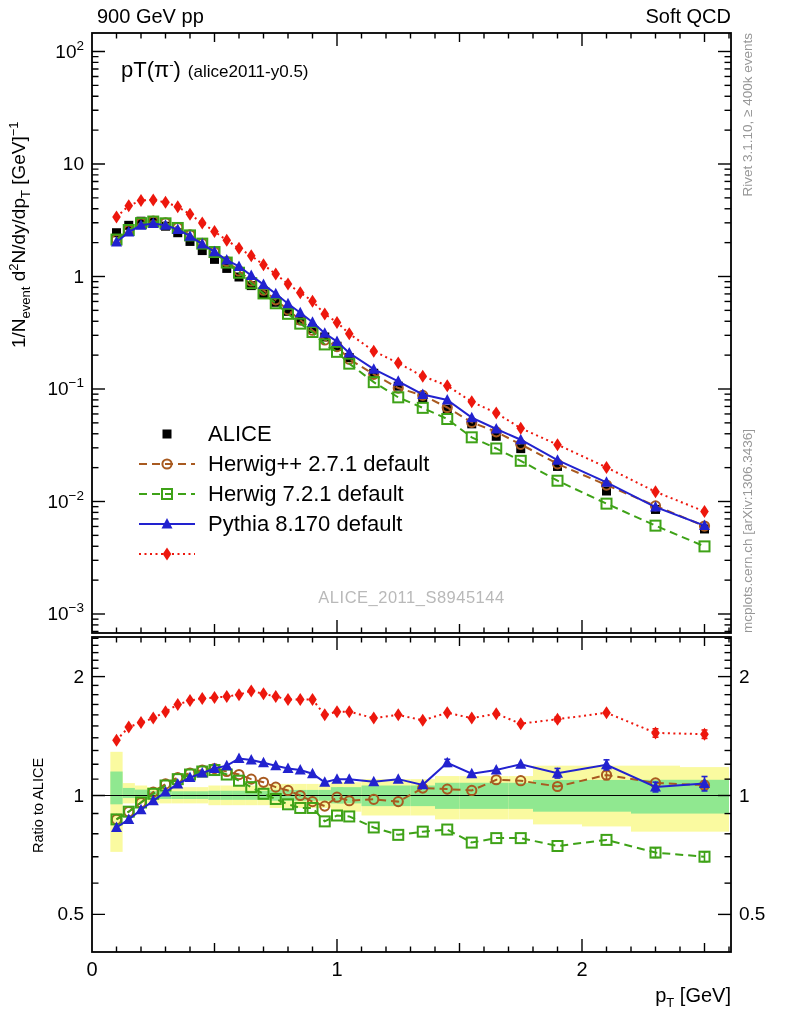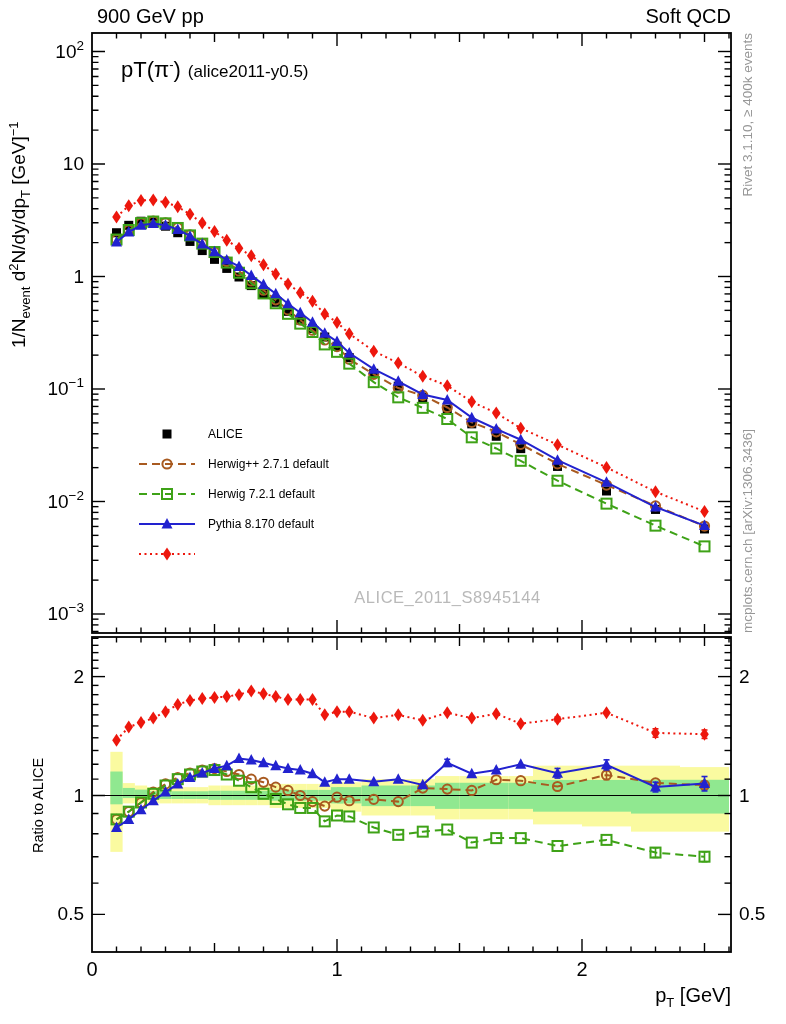--- a/index.html
+++ b/index.html
@@ -13,25 +13,25 @@
   .title-ds{font-size:17px;margin-left:7px;}
   .rot{transform:rotate(-90deg);transform-origin:0 0;white-space:nowrap;}
   .ytitle{left:6px;top:348px;font-size:19px;}
   .ytitle sub{font-size:13px;}
   .ytitle sup{font-size:13px;}
   .ratio-title{left:30px;top:853px;font-size:14.5px;}
   .credit{left:740px;top:633px;width:600px;height:16px;font-size:13.5px;color:#979797;
           transform:rotate(-90deg);transform-origin:0 0;}
   .credit.right{text-align:right;}
   .watermark{left:92px;top:588px;width:639px;text-align:center;font-size:16.5px;
-             color:#b9b9b9;letter-spacing:0.5px;padding-left:36px;}
+             color:#b9b9b9;letter-spacing:0.5px;}
   .legend{left:136px;top:419px;}
   .lrow{display:flex;align-items:center;height:30px;}
   .lmark{width:62px;height:20px;flex:0 0 62px;}
-  .llabel{font-size:12px;margin-left:10px;white-space:nowrap;}
+  .llabel{font-size:22px;margin-left:10px;white-space:nowrap;}
   .xtitle{left:331px;top:984px;width:400px;text-align:right;font-size:20px;white-space:nowrap;}
   .xtitle sub{font-size:13px;}
   svg text{font-family:"Liberation Sans","DejaVu Sans",sans-serif;}
 </style>
 </head>
 <body>
 
 <div class="fig">
 
   <div class="abs hdr" style="left:97px;top:5px;">900 GeV pp</div>

